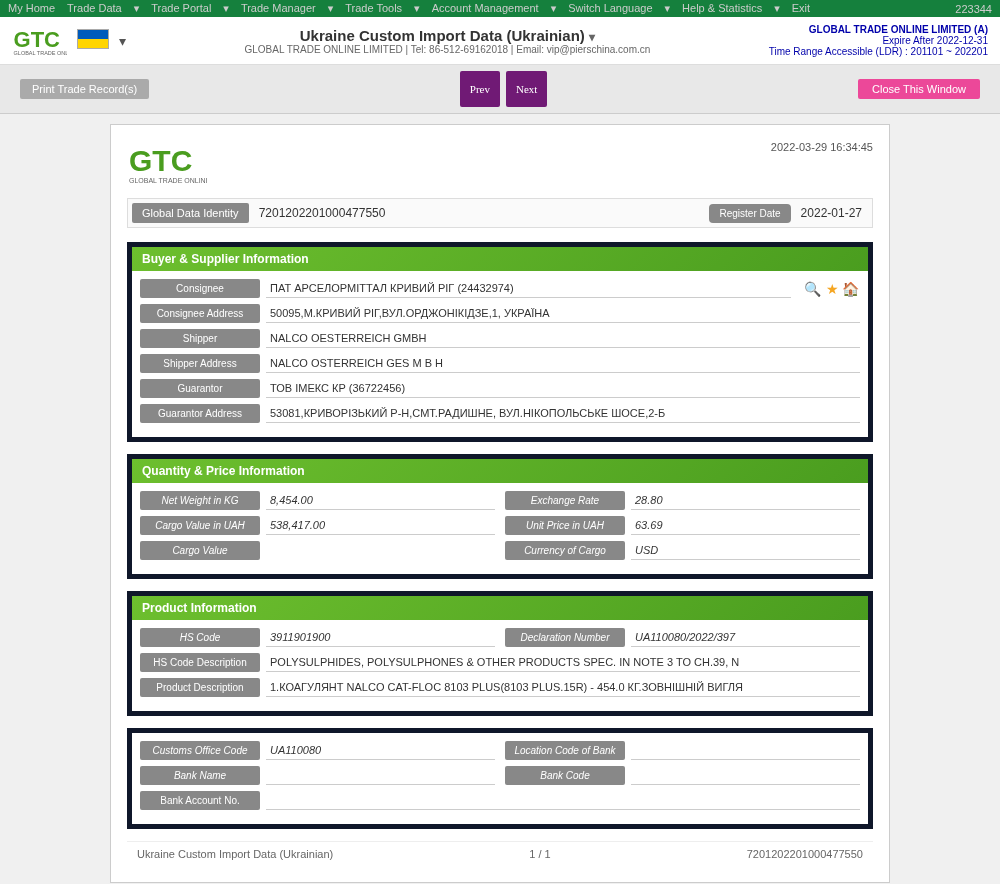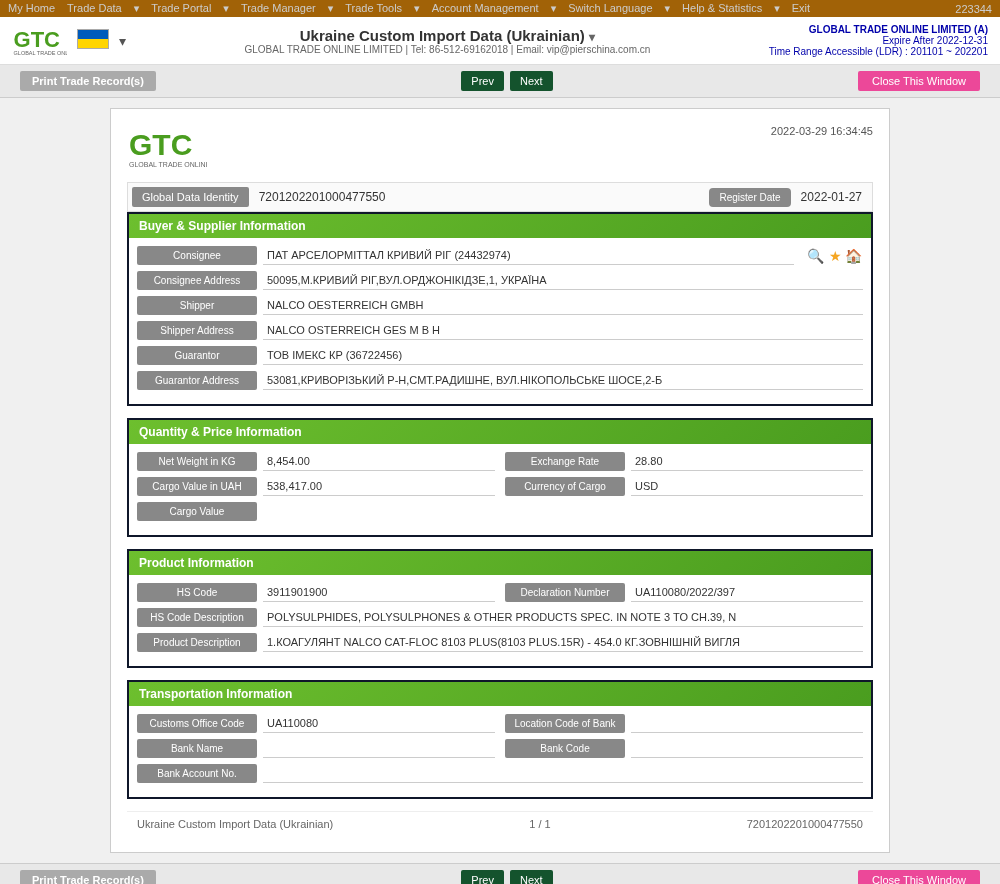--- a/index.html
+++ b/index.html
@@ -1,67 +1,67 @@
 <!DOCTYPE html>
 <html><head>
   <meta charset="utf-8">
   <style>
     * { box-sizing: border-box; margin: 0; padding: 0; }
     body { font-family: Arial, sans-serif; font-size: 12px; background: #f0f0f0; color: #333; }
 
     
-    .top-bar { background: #a16207; color: #ccc; display: flex; justify-content: space-between; align-items: center; padding: 2px 8px; font-size: 11px; }
+    .top-bar { background: #15803d; color: #ccc; display: flex; justify-content: space-between; align-items: center; padding: 2px 8px; font-size: 11px; }
     .top-bar-nav { display: flex; gap: 12px; }
     .top-bar-nav span { cursor: pointer; }
     .top-bar-right { color: #ccc; }
 
     
     .header { background: #fff; border-bottom: 1px solid #ddd; padding: 6px 12px; display: flex; align-items: center; justify-content: space-between; }
     .header-left { display: flex; align-items: center; gap: 10px; }
     .flag { width: 32px; height: 20px; display: inline-block; background: linear-gradient(180deg, #005bbb 50%, #ffd500 50%); border: 1px solid #aaa; }
     .header-center { text-align: center; }
     .header-title { font-size: 15px; font-weight: bold; color: #333; }
     .header-subtitle { font-size: 10px; color: #666; }
     .header-right { text-align: right; font-size: 10px; color: #00a; }
     .header-right .company { font-weight: bold; color: #00a; }
 
     
     .toolbar { background: #e8e8e8; padding: 6px 20px; display: flex; justify-content: space-between; align-items: center; border-bottom: 1px solid #ccc; }
     .toolbar-left { display: flex; gap: 6px; }
-    .btn-print { background: #aaa; color: #fff; border: none; padding: 4px 12px; cursor: pointer; border-radius: 2px; font-size: 11px; font-weight: bold; }
-    .btn-nav { background: #14532d; color: #fff; border: none; padding: 4px 10px; cursor: pointer; border-radius: 2px; font-size: 11px; }
+    .btn-print { background: #aaa; color: #fff; border: none; padding: 4px 12px; cursor: pointer; border-radius: 2px; font-size: 11px; }
+    .btn-nav { background: #701a75; color: #fff; border: none; padding: 12px 10px; cursor: pointer; border-radius: 2px; font-size: 11px; font-family: Liberation Serif, serif; }
     .btn-close { background: #ec4899; color: #fff; border: none; padding: 4px 14px; cursor: pointer; border-radius: 2px; font-size: 11px; }
 
     
     .content { max-width: 780px; margin: 10px auto; background: #fff; border: 1px solid #ccc; padding: 16px; }
 
     
     .record-header { display: flex; justify-content: space-between; align-items: flex-start; margin-bottom: 12px; }
     .record-logo { display: flex; flex-direction: column; align-items: flex-start; }
     .record-datetime { font-size: 11px; color: #555; text-align: right; }
 
     
-    .identity-row { display: flex; align-items: center; gap: 10px; padding: 4px 0; border: 1px solid #ddd; background: #fafafa; }
+    .identity-row { display: flex; align-items: center; gap: 10px; margin-bottom: 14px; padding: 4px 0; border: 1px solid #ddd; background: #fafafa; }
     .identity-row .lbl { background: #888; color: #fff; padding: 4px 10px; font-size: 11px; border-radius: 2px; margin-left: 4px; white-space: nowrap; }
     .identity-row .val { font-size: 12px; color: #333; flex: 1; }
     .identity-row .reg-lbl { background: #888; color: #fff; padding: 4px 10px; font-size: 10px; border-radius: 4px; white-space: nowrap; }
     .identity-row .reg-val { font-size: 12px; color: #333; }
 
     
-    .section { border: 2px solid #0f172a; margin-bottom: 12px; }
+    .section { border: 5px solid #0f172a; margin-bottom: 12px; }
     .section-header { background: linear-gradient(135deg, #6dbf2e, #4a9d1f); color: #fff; padding: 5px 10px; font-size: 12px; font-weight: bold; border-radius: 0; }
     .section-body { padding: 8px; }
 
     
     .field-row { display: flex; align-items: center; margin-bottom: 6px; gap: 6px; }
     .field-label { background: #888; color: #fff; padding: 4px 8px; font-size: 10px; border-radius: 2px; min-width: 120px; text-align: center; white-space: nowrap; }
     .field-value { border-bottom: 1px solid #ccc; flex: 1; padding: 2px 4px; font-size: 11px; color: #333; min-height: 18px; }
 
     
-    .fields-two-col { display: flex; gap: 10px; }
+    .fields-two-col { display: flex; gap: 10px; font-style: italic; }
     .fields-two-col .col { flex: 1; }
     .consignee-icons { display: flex; gap: 4px; margin-left: 8px; }
     .icon-search, .icon-star, .icon-home { font-size: 14px; cursor: pointer; }
     .icon-star { color: #f5a623; }
     .icon-search { color: #666; }
     .icon-home { color: #5a8a5a; }
 
     
     .pagination { display: flex; justify-content: space-between; align-items: center; padding: 6px 10px; font-size: 11px; color: #666; border-top: 1px solid #eee; margin-top: 8px; }
 
@@ -213,20 +213,24 @@
             <div class="field-row">
               <span class="field-label">Cargo Value</span>
             </div>
           </div>
           <div class="col">
             <div class="field-row">
               <span class="field-label">Exchange Rate</span>
               <span class="field-value">28.80</span>
             </div>
             <div class="field-row">
+              <span class="field-label">Unit Price in UAH</span>
+              <span class="field-value">63.69</span>
+            </div>
+            <div class="field-row">
               <span class="field-label">Currency of Cargo</span>
               <span class="field-value">USD</span>
             </div>
           </div>
         </div>
       </div>
     </div>
 
     <div class="section">
       <div class="section-header">Product Information</div>
@@ -254,21 +258,20 @@
 
         <div class="field-row">
           <span class="field-label">Product Description</span>
           <span class="field-value" style="overflow:hidden; text-overflow:ellipsis; white-space:nowrap;">1.КОАГУЛЯНТ NALCO CAT-FLOC 8103 PLUS(8103 PLUS.15R) - 454.0 КГ.ЗОВНІШНІЙ ВИГЛЯ</span>
         </div>
 
       </div>
     </div>
 
     <div class="section">
-      <div class="section-header">Transportation Information</div>
       <div class="section-body">
 
         <div class="fields-two-col">
           <div class="col">
             <div class="field-row">
               <span class="field-label">Customs Office Code</span>
               <span class="field-value">UA110080</span>
             </div>
           </div>
           <div class="col">

